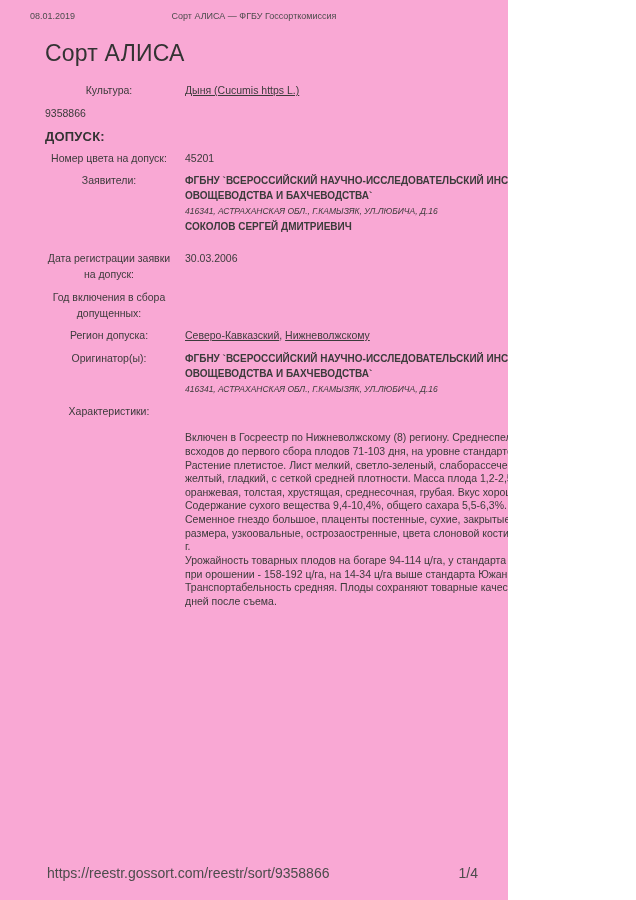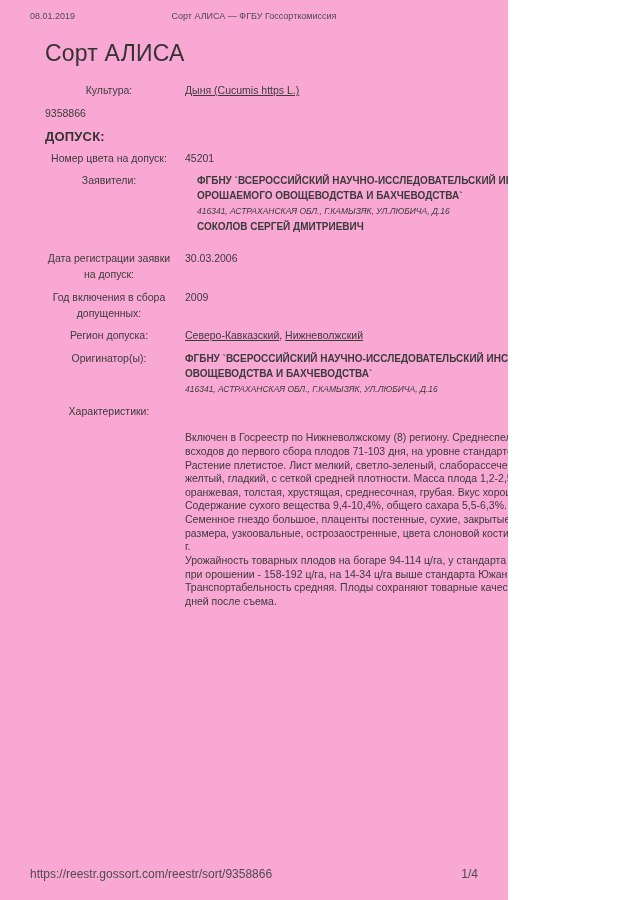--- a/index.html
+++ b/index.html
@@ -18,22 +18,22 @@
   
   .print-header {
     position: absolute; top: 11px; left: 0; right: 0;
     font-size: 9px; color: #4c4c4c;
     text-align: center;
   }
   .print-header .ph-date {
     position: absolute; left: 30px; top: 0;
   }
   .print-footer {
-    position: absolute; bottom: 19px; left: 30px; right: 30px;
-    font-size: 12px; color: #4c4c4c;
+    position: absolute; bottom: 19px; left: 47px; right: 30px;
+    font-size: 14px; color: #4c4c4c;
     display: flex; justify-content: space-between;
   }
   
   .content {
     position: absolute; top: 40px; left: 45px; width: 582px;
   }
   h1.page-title {
     font-size: 23px; font-weight: 400; color: #333333;
     margin: 0 0 16px 0; letter-spacing: 0.2px;
   }
@@ -46,21 +46,21 @@
     flex: 0 0 140px; width: 140px; padding-right: 12px; text-align: center;
   }
   .row .value { flex: 1; min-width: 0; }
   .section-heading {
     font-size: 13px; font-weight: bold; color: #333333;
     margin: 4px 0 7px 0; letter-spacing: 0.2px;
   }
   .org { font-weight: bold; font-size: 10px; line-height: 1.5; }
   .address { font-size: 8.5px; line-height: 1.9; font-style: italic; }
   .person { font-weight: bold; font-size: 10px; line-height: 1.6; }
-  .mb-lg { margin-bottom: 16px; gap: 12px; }
+  .mb-lg { margin-bottom: 16px; }
   a.link {
     color: inherit; text-decoration: underline; cursor: pointer;
   }
   .characteristics-text {
     white-space: pre-line;
     line-height: 1.3;
     margin-top: 27px;
   }
 </style>
 </head>
@@ -101,26 +101,25 @@
       </span>
     </div>
 
     <div class="row">
       <span class="label">Дата регистрации заявки на допуск:</span>
       <span class="value">30.03.2006</span>
     </div>
 
     <div class="row">
       <span class="label">Год включения в сбора допущенных:</span>
-      <span class="value">2009</span>
     </div>
 
     <div class="row">
       <span class="label">Регион допуска:</span>
-      <span class="value"><a class="link">Северо-Кавказский</a><span>, </span><a class="link">Нижневолжский</a></span>
+      <span class="value"><a class="link">Северо-Кавказский</a><span>, </span><a class="link">Нижневолжскому</a></span>
     </div>
 
     <div class="row">
       <span class="label">Оригинатор(ы):</span>
       <span class="value">
         <div class="org">ФГБНУ `ВСЕРОССИЙСКИЙ НАУЧНО-ИССЛЕДОВАТЕЛЬСКИЙ ИНСТИТУТ ОРОШАЕМОГО ОВОЩЕВОДСТВА И БАХЧЕВОДСТВА`</div>
         <div class="address">416341, АСТРАХАНСКАЯ ОБЛ., Г.КАМЫЗЯК, УЛ.ЛЮБИЧА, Д.16</div>
       </span>
     </div>
 

